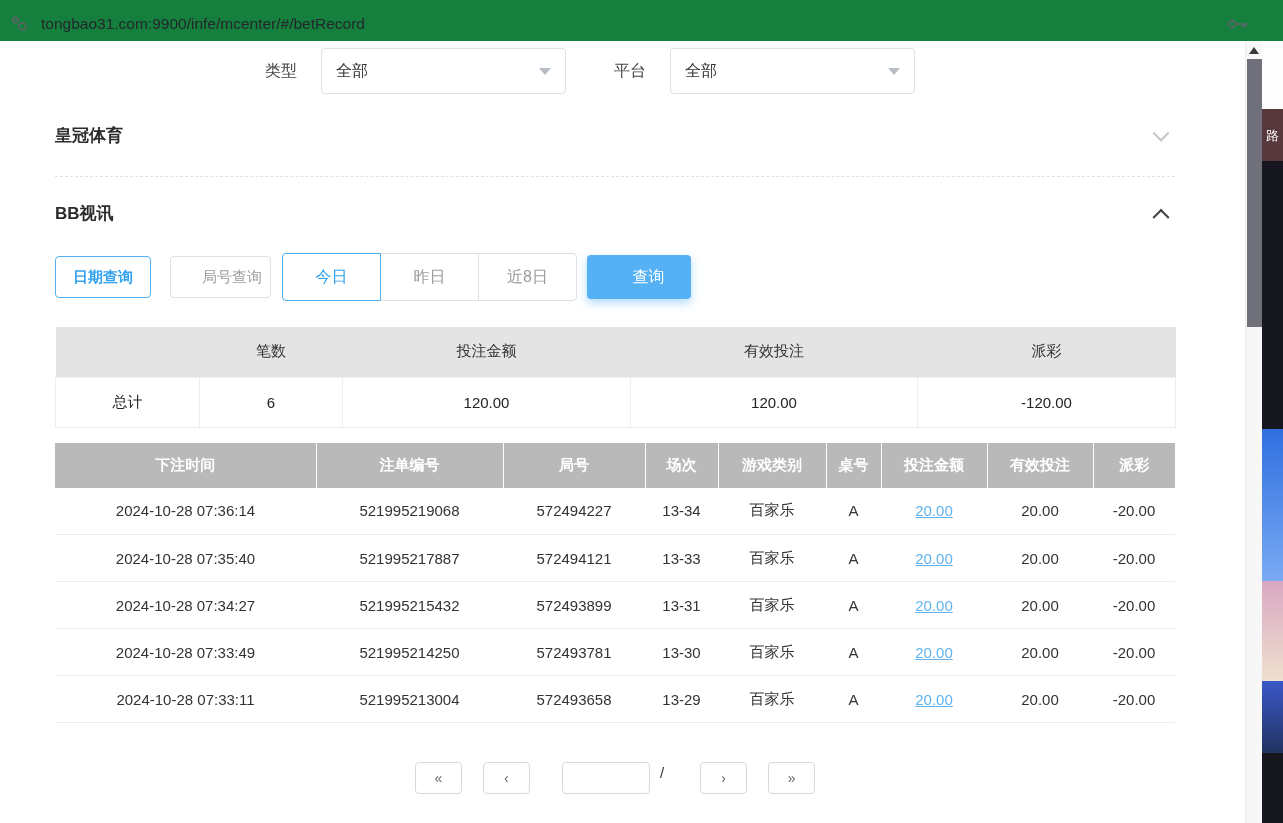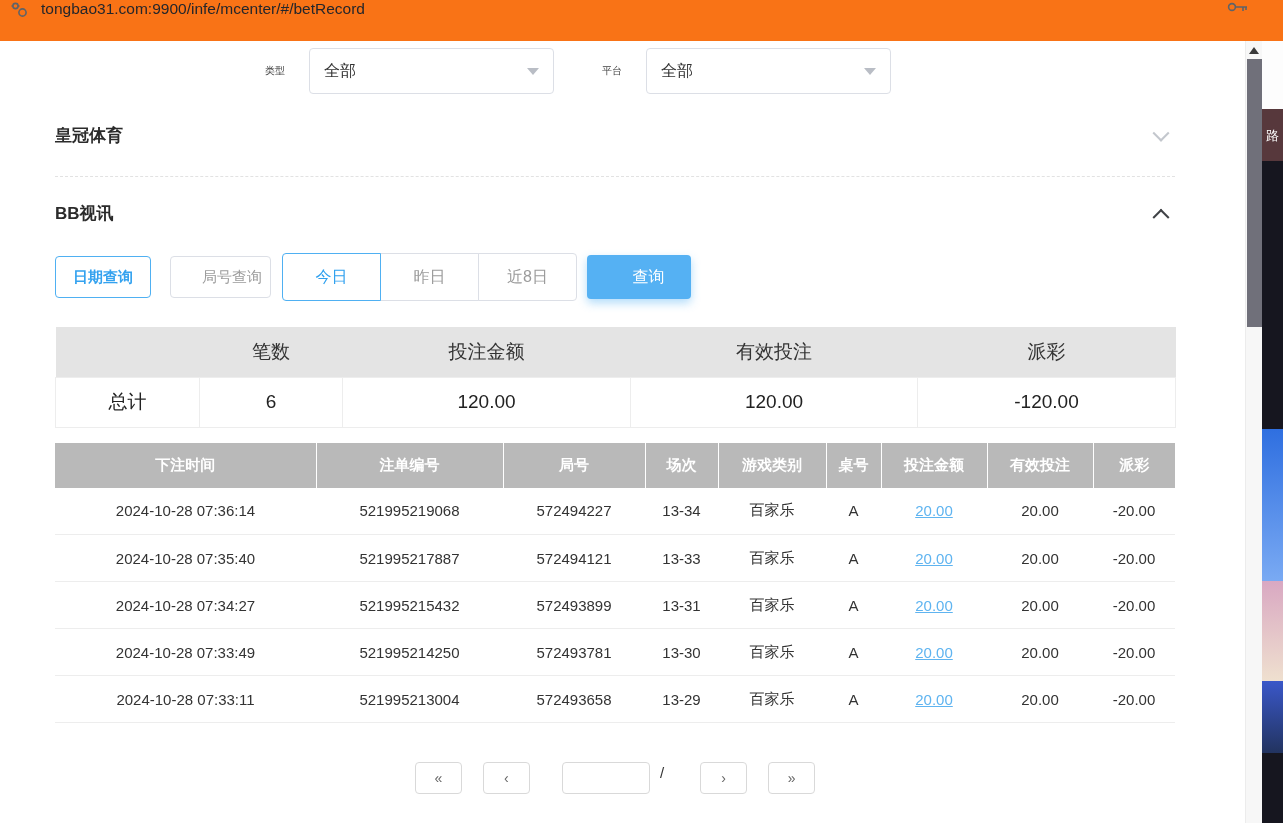--- a/index.html
+++ b/index.html
@@ -4,30 +4,30 @@
 <style>
   * { box-sizing: border-box; }
   html,body { margin:0; padding:0; }
   body {
     width:1283px; height:823px; overflow:hidden; position:relative;
     background:#fff; font-family:"Liberation Sans","DejaVu Sans",sans-serif; color:#333;
   }
   
   .topbar {
     position:absolute; top:0; left:0; width:1283px; height:48px;
-    background:#f97316; border-bottom:1px solid #d8dbe0;
-    display:flex; padding:0 34px 0 10px;
+    background:#15803d; border-bottom:1px solid #d8dbe0;
+    display:flex; align-items:center; padding:0 34px 0 10px;
   }
   .addr-icon { display:flex; margin-right:12px; }
   .url { font-size:15.5px; color:#24262b; }
   .key-wrap { margin-left:auto; display:flex; }
   
   .content { position:absolute; top:41px; left:0; width:1245px; height:782px; background:#fff; overflow:hidden; }
   .filter-row { display:flex; align-items:center; margin:6px 0 0 265px; height:48px; }
-  .flabel { font-size:10px; color:#444; margin-right:24px; }
+  .flabel { font-size:16px; color:#444; margin-right:24px; }
   .flabel2 { margin-left:48px; }
   .select {
     width:245px; height:46px; border:1px solid #dcdfe6; border-radius:4px; background:#fff;
     display:flex; align-items:center; justify-content:space-between; padding:0 14px;
     font-size:16px; color:#333; cursor:pointer;font-family:Liberation Serif, serif;
   }
   .caret-down { width:0; height:0; border-left:6px solid transparent; border-right:6px solid transparent; border-top:7px solid #b9bdc5; }
   .section-row { display:flex; align-items:center; justify-content:space-between; margin:0 78px 0 55px;gap:24px; }
   .section-crown { height:81px; }
   .section-bb { height:72px; }
@@ -58,21 +58,21 @@
   .qbtn:first-child { margin-left:0; border-radius:4px 0 0 4px; }
   .qbtn:last-child { border-radius:0 4px 4px 0; }
   .qbtn.active { border-color:#4fb0f2; color:#2ea0ef; position:relative; z-index:1; }
   .search-btn {
     width:104px; height:44px; margin-left:10px; border:none; border-radius:4px;
     background:#55b1f3; color:#fff; font-size:16px; display:flex; align-items:center; justify-content:center;
     box-shadow:0 4px 10px rgba(85,177,243,.45); cursor:pointer;padding-left:25px;
   }
   
   table { border-collapse:collapse; table-layout:fixed; }
-  .summary { width:1120px; margin:28px 0 0 55px; font-size:19px; }
+  .summary { width:1120px; margin:28px 0 0 55px; font-size:15px; }
   .summary th { background:#e4e4e4; height:50px; font-weight:normal; color:#333; text-align:center; }
   .summary td { height:50px; text-align:center; border:1px solid #ededed; color:#222; background:#fff; }
   
   .bets { width:1120px; margin:15px 0 0 55px; }
   .bets th { background:#b9b9b9; color:#fff; height:45px; font-size:15px; font-weight:bold; text-align:center; border-right:1px solid #fff; }
   .bets th:last-child { border-right:none; }
   .bets td { height:47px; text-align:center; font-size:15px; color:#333; border-bottom:1px solid #ededed; background:#fff; }
   .bet-link { color:#5fb4f0; text-decoration:underline; cursor:pointer; }
   .neg { color:#f2606a; }
   

